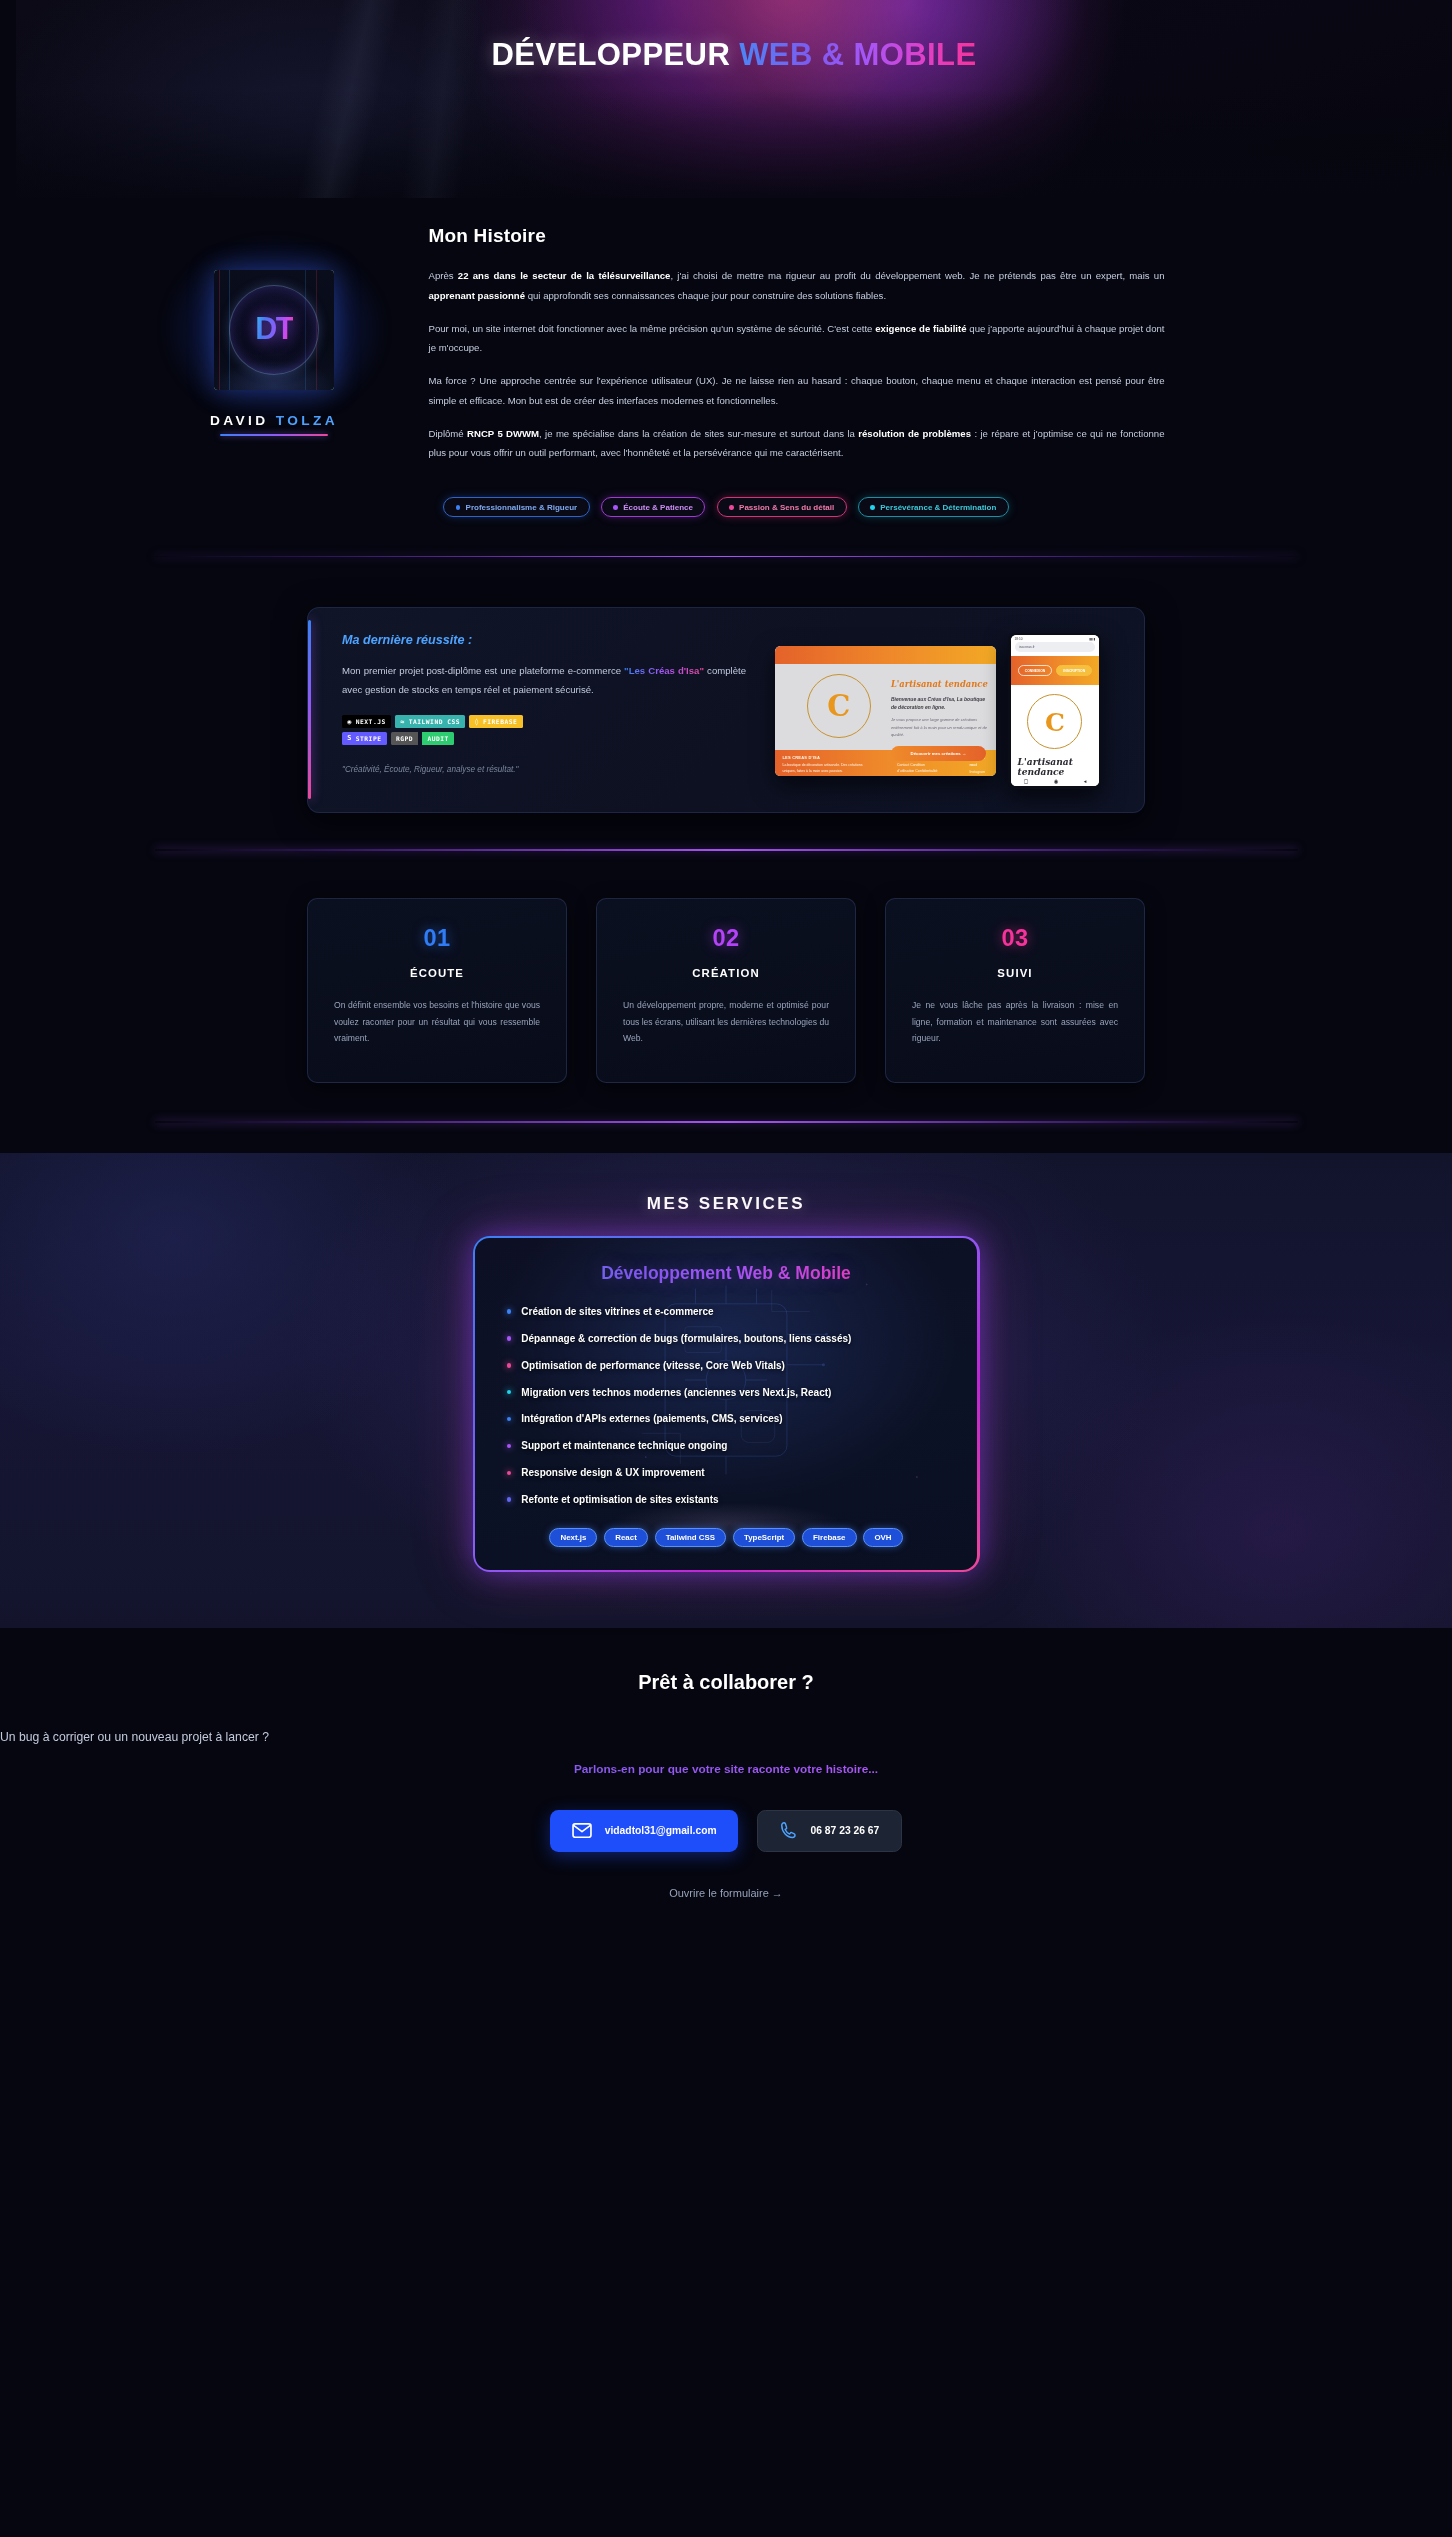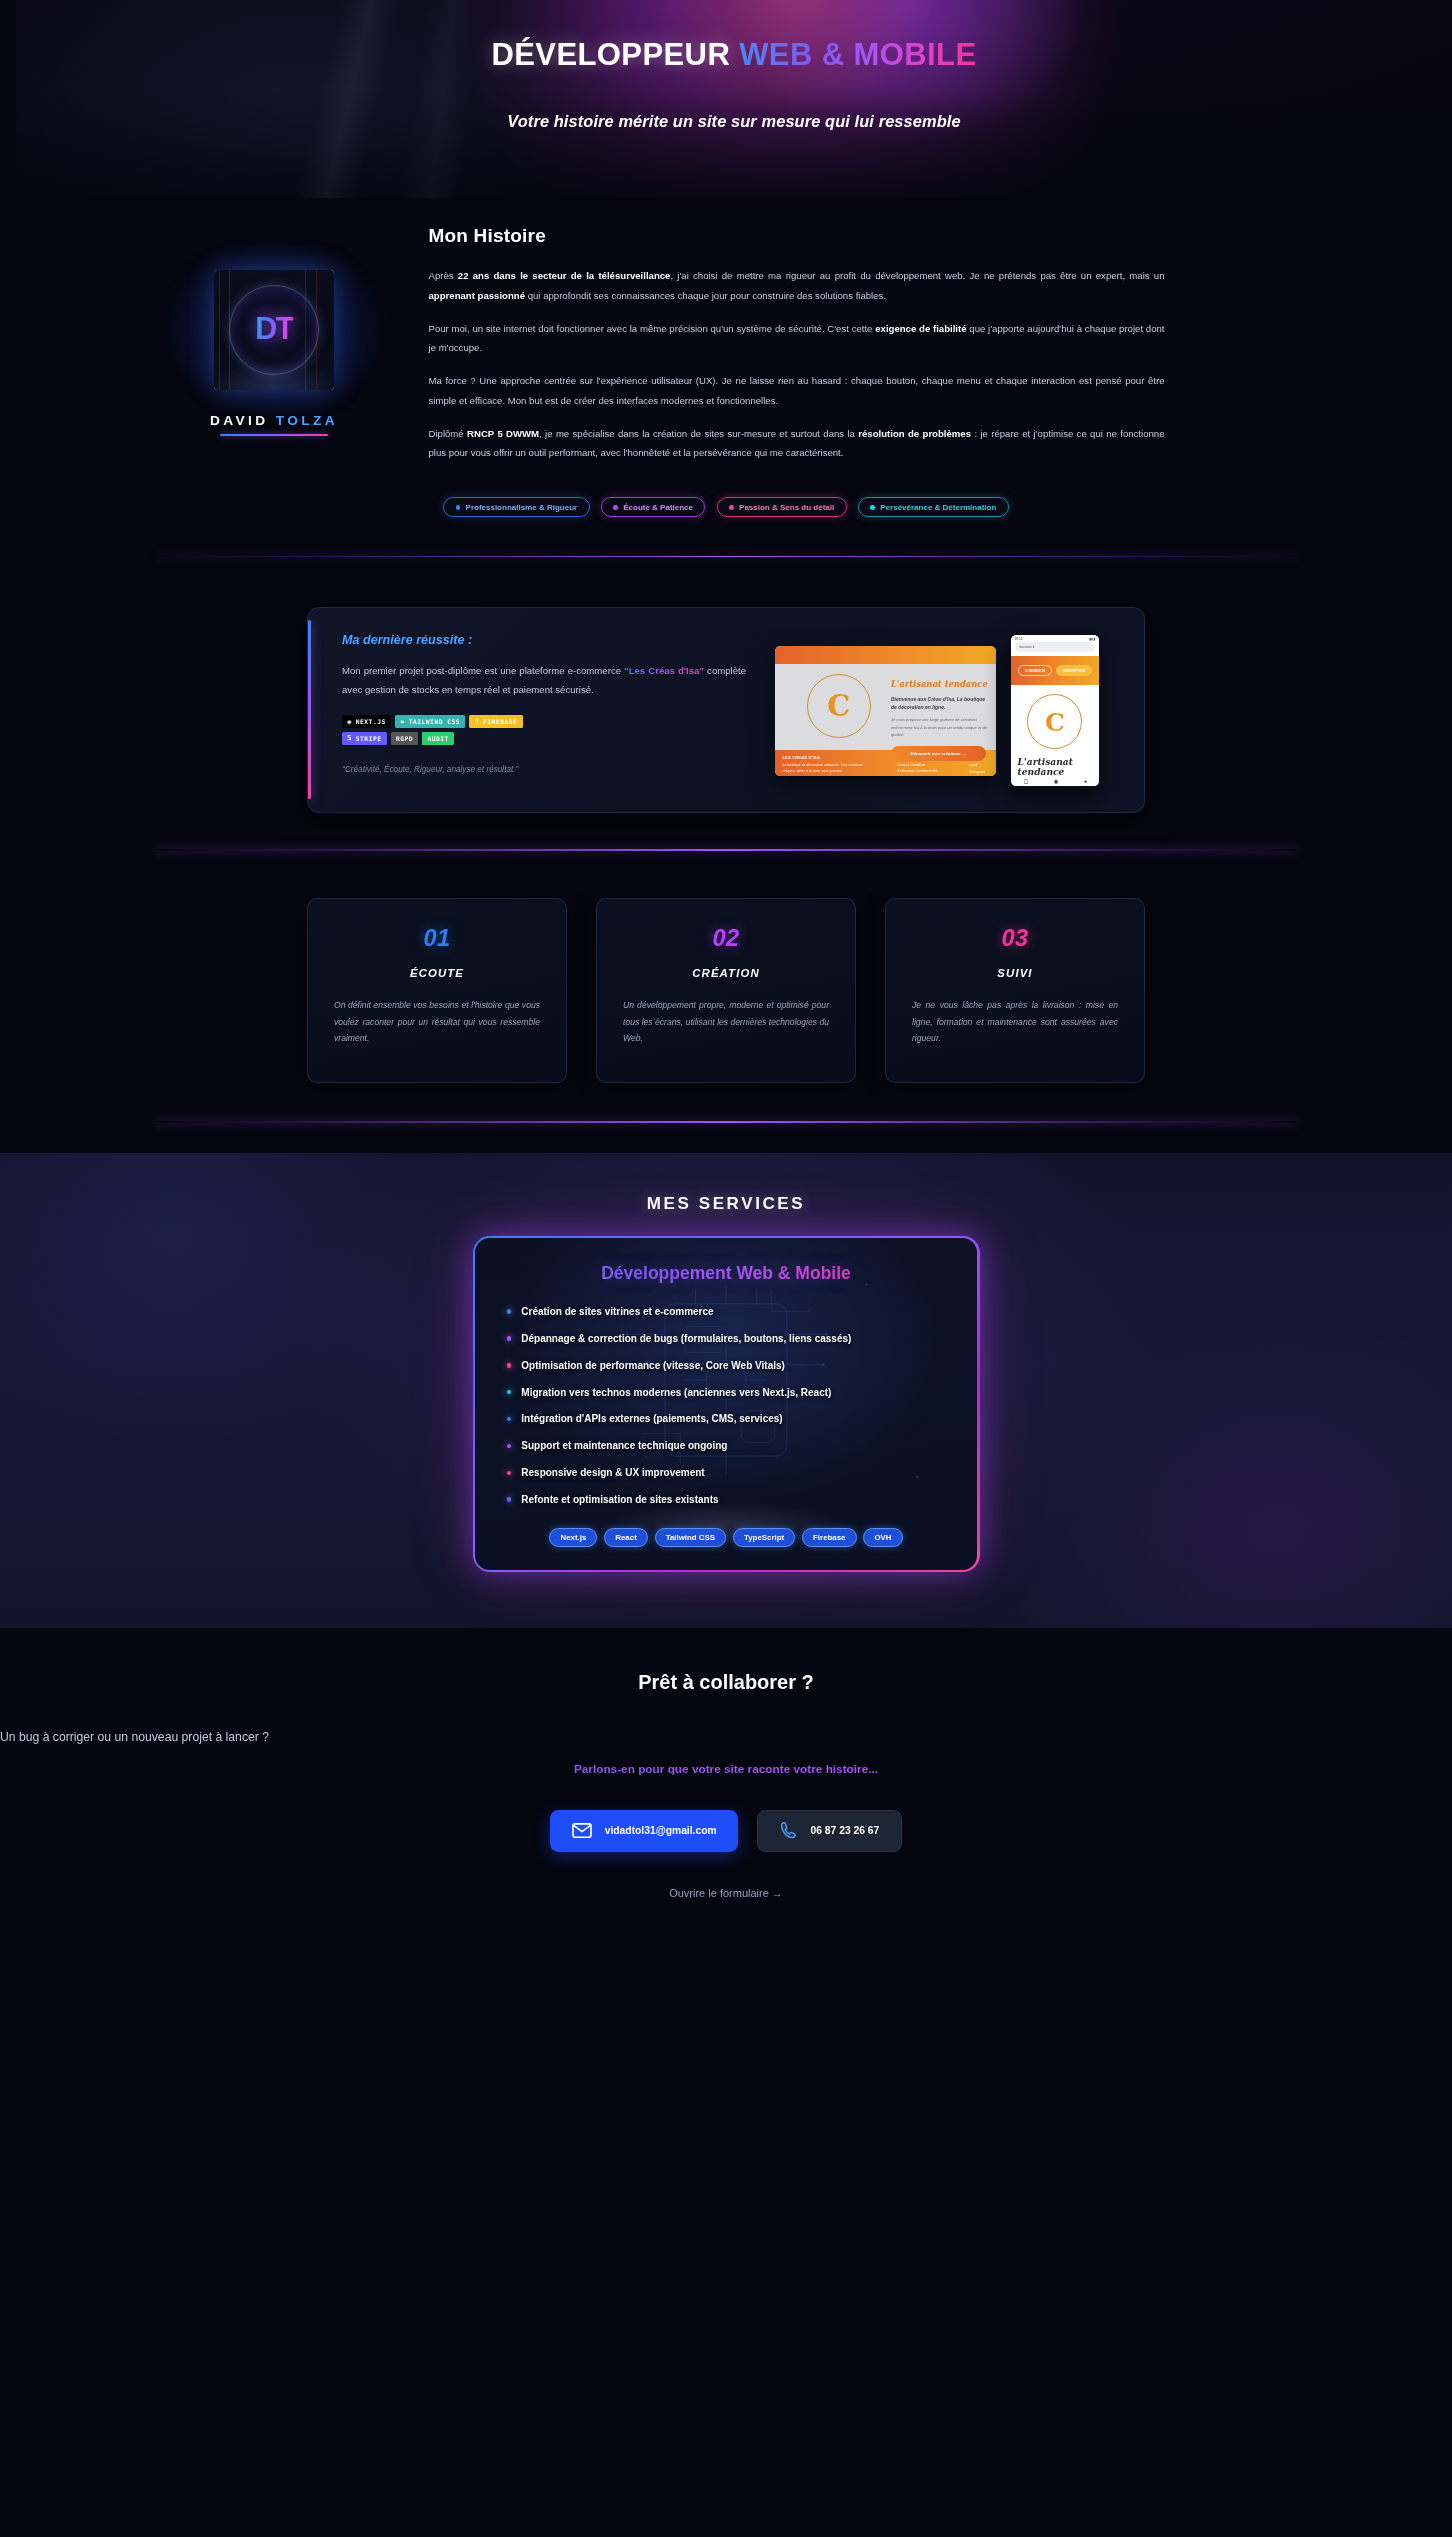--- a/index.html
+++ b/index.html
@@ -236,21 +236,20 @@
   .phone .pt2{margin:5.3px 6.9px 0;font-size:4.3px;font-weight:700;font-style:italic;color:#2f2f36;line-height:1.65;}
   .phone .pbottom{position:absolute;left:0;right:0;bottom:0;height:10px;background:#fff;display:flex;align-items:center;justify-content:space-around;color:#2f2f36;font-size:5.3px;}
 
   
   .steps{display:flex;gap:29px;width:838px;margin:0 auto;padding:17px 0 7.6px;}
   .step{
     flex:1;background:linear-gradient(170deg,#0b1020 0%,#080c1a 100%);
     border:0.8px solid rgba(55,68,115,.45);border-radius:10px;
     padding:26px 26px 35px;text-align:center;
     box-shadow:0 4.6px 20px rgba(0,0,0,.45);
-    font-style:italic;
   }
   .step-num{font-size:23.6px;font-weight:700;letter-spacing:0.4px;}
   .step-num.n0{color:#2f7cf6;text-shadow:0 0 12.2px rgba(47,124,246,.55);}
   .step-num.n1{color:#b442f7;text-shadow:0 0 12.2px rgba(180,66,247,.55);}
   .step-num.n2{color:#f6339a;text-shadow:0 0 12.2px rgba(246,51,154,.55);}
   .step-title{margin-top:14.5px;font-size:11.4px;font-weight:700;color:#fff;letter-spacing:1.1px;}
   .step-desc{margin-top:18.3px;font-size:8.6px;line-height:1.95;color:#9aa4bb;text-align:justify;}
 
   
   .services{
@@ -343,21 +342,20 @@
 
 <div class="page">
 
   <section class="hero">
     <div class="hero-bg"></div>
     <div class="hero-inner">
       <h1 class="hero-title">
         <span class="w">DÉVELOPPEUR</span>
         <span class="g">WEB &amp; MOBILE</span>
       </h1>
-      <p class="hero-sub">Votre histoire mérite un site sur mesure qui lui ressemble</p>
     </div>
   </section>
 
   <div class="dark-body">
 
     <section class="wrap about">
       <div class="about-left">
         <div class="avatar-glow">
           <div class="avatar">
             <div class="room"></div>

